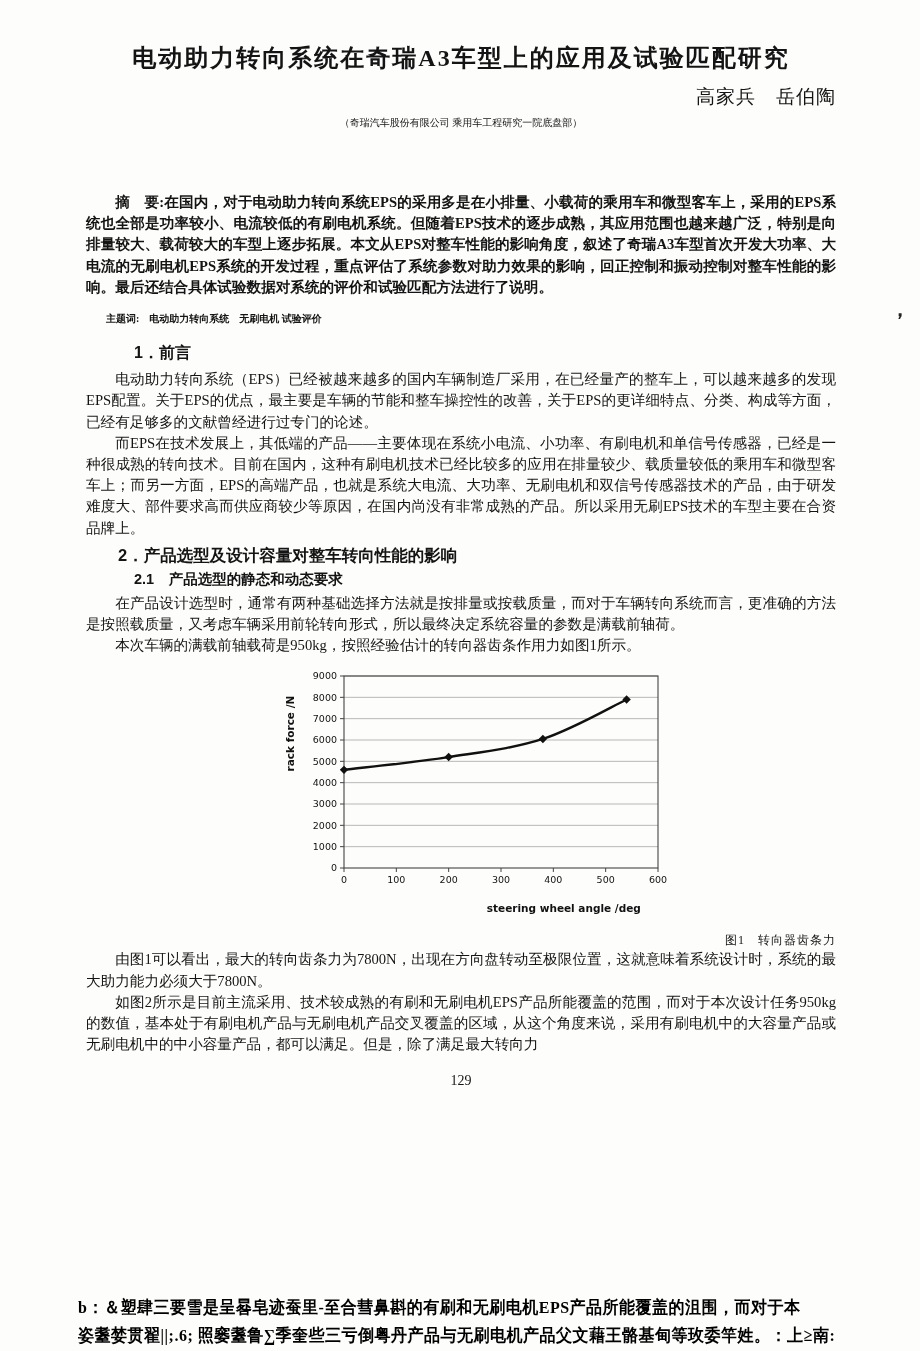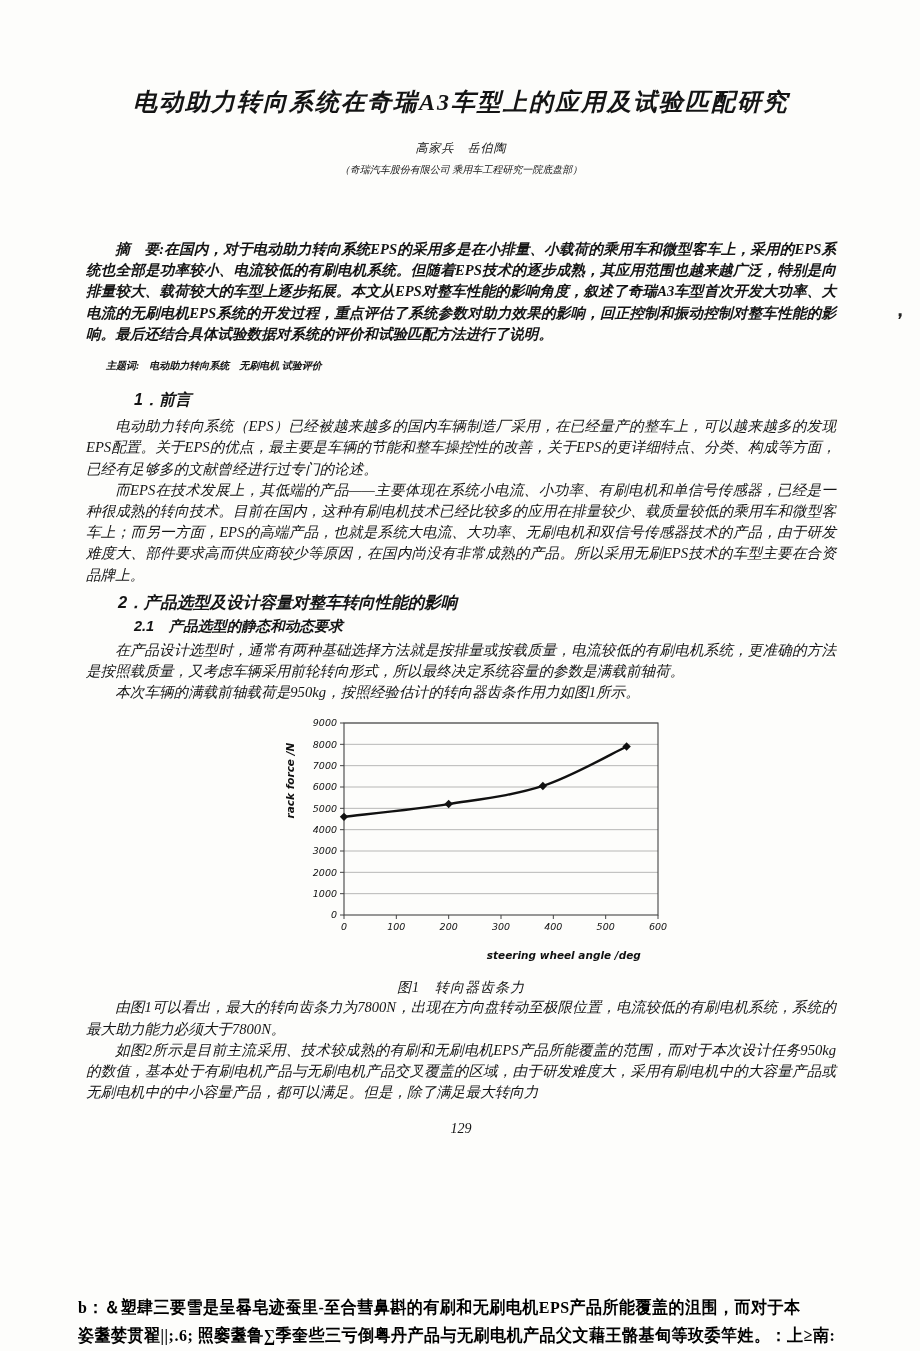--- a/index.html
+++ b/index.html
@@ -7,32 +7,32 @@
   body { font-family: "Liberation Serif", serif; }
   .page {
     position: relative;
     width: 920px;
     height: 1351px;
     margin: 0 auto;
     background: #fdfdfb;
     color: #141414;
     overflow: hidden;
   }
-  .content { padding: 86px 84px 0 86px; font-style: italic; }
+  .content { padding: 42px 84px 0 86px; }
 
   .title {
     text-align: center;
     font-size: 24px;
     font-weight: bold;
     letter-spacing: 2px;
   }
   .authors {
-    text-align: center;
-    font-size: 12px;
-    margin-top: 22px;
+    text-align: right;
+    font-size: 19px;
+    margin-top: 10px;
     letter-spacing: 1px;
   }
   .affiliation {
     text-align: center;
     font-size: 10px;
     margin-top: 6px;
   }
 
   .abstract-block { margin-top: 62px; }
   p.body {
@@ -66,22 +66,22 @@
   h3.sec21 {
     font-family: "Liberation Sans", sans-serif;
     font-size: 14.5px;
     font-weight: bold;
     margin: 3px 0 4px 48px;
   }
 
   .figure-block { margin-top: 12px; }
   .chart-wrap { margin-left: 196px; width: 390px; }
   .figure-caption {
-    text-align: center;
-    font-size: 14px;
+    text-align: right;
+    font-size: 12px;
     margin-top: 8px;
     letter-spacing: 1px;
   }
 
   .page-number {
     text-align: center;
     font-size: 14px;
     margin-top: 18px;
   }
 
@@ -124,21 +124,21 @@
       <p class="body"><span class="bold">摘　要:</span><span>在国内，对于电动助力转向系统EPS的采用多是在小排量、小载荷的乘用车和微型客车上，采用的EPS系统也全部是功率较小、电流较低的有刷电机系统。但随着EPS技术的逐步成熟，其应用范围也越来越广泛，特别是向排量较大、载荷较大的车型上逐步拓展。本文从EPS对整车性能的影响角度，叙述了奇瑞A3车型首次开发大功率、大电流的无刷电机EPS系统的开发过程，重点评估了系统参数对助力效果的影响，回正控制和振动控制对整车性能的影响。最后还结合具体试验数据对系统的评价和试验匹配方法进行了说明。</span></p>
       <div class="keywords-line"><span>主题词:</span>　<span>电动助力转向系统　无刷电机 试验评价</span></div>
     </div>
 
     <h2 class="sec1">1．前言</h2>
     <p class="body">电动助力转向系统（EPS）已经被越来越多的国内车辆制造厂采用，在已经量产的整车上，可以越来越多的发现EPS配置。关于EPS的优点，最主要是车辆的节能和整车操控性的改善，关于EPS的更详细特点、分类、构成等方面，已经有足够多的文献曾经进行过专门的论述。</p>
     <p class="body">而EPS在技术发展上，其低端的产品——主要体现在系统小电流、小功率、有刷电机和单信号传感器，已经是一种很成熟的转向技术。目前在国内，这种有刷电机技术已经比较多的应用在排量较少、载质量较低的乘用车和微型客车上；而另一方面，EPS的高端产品，也就是系统大电流、大功率、无刷电机和双信号传感器技术的产品，由于研发难度大、部件要求高而供应商较少等原因，在国内尚没有非常成熟的产品。所以采用无刷EPS技术的车型主要在合资品牌上。</p>
 
     <h2 class="sec2">2．产品选型及设计容量对整车转向性能的影响</h2>
     <h3 class="sec21">2.1　产品选型的静态和动态要求</h3>
-    <p class="body">在产品设计选型时，通常有两种基础选择方法就是按排量或按载质量，电流较低的有刷电机系统，更准确的方法是按照载质量，又考虑车辆采用前轮转向形式，所以最终决定系统容量的参数是满载前轴荷。</p>
+    <p class="body">在产品设计选型时，通常有两种基础选择方法就是按排量或按载质量，而对于车辆转向系统而言，更准确的方法是按照载质量，又考虑车辆采用前轮转向形式，所以最终决定系统容量的参数是满载前轴荷。</p>
     <p class="body">本次车辆的满载前轴载荷是950kg，按照经验估计的转向器齿条作用力如图1所示。</p>
 
     <div class="figure-block">
       <div class="chart-wrap">
         <svg id="chart-svg" width="390" height="252" viewBox="0 0 390 252">
             <line x1="62" x2="376" y1="178.66666666666666" y2="178.66666666666666" stroke="#999999" stroke-width="0.7"></line>
             <line x1="62" x2="376" y1="157.33333333333334" y2="157.33333333333334" stroke="#999999" stroke-width="0.7"></line>
             <line x1="62" x2="376" y1="136" y2="136" stroke="#999999" stroke-width="0.7"></line>
             <line x1="62" x2="376" y1="114.66666666666667" y2="114.66666666666667" stroke="#999999" stroke-width="0.7"></line>
             <line x1="62" x2="376" y1="93.33333333333333" y2="93.33333333333333" stroke="#999999" stroke-width="0.7"></line>
@@ -186,22 +186,22 @@
             <path d="M 166.66666666666666 84.86666666666667 L 170.86666666666665 89.06666666666668 L 166.66666666666666 93.26666666666668 L 162.46666666666667 89.06666666666668 Z" fill="#111111"></path>
             <path d="M 260.8666666666667 66.73333333333333 L 265.06666666666666 70.93333333333334 L 260.8666666666667 75.13333333333334 L 256.6666666666667 70.93333333333334 Z" fill="#111111"></path>
             <path d="M 344.6 27.26666666666667 L 348.8 31.46666666666667 L 344.6 35.66666666666667 L 340.40000000000003 31.46666666666667 Z" fill="#111111"></path>
             <text x="12" y="65.6" font-size="10.5" font-weight="bold" fill="#111" text-anchor="middle" transform="rotate(-90 12 65.6)">rack force /N</text>
             <text x="281.79999999999995" y="244" font-size="10.5" font-weight="bold" fill="#111" text-anchor="middle">steering wheel angle /deg</text>
           </svg>
       </div>
       <div class="figure-caption">图1　转向器齿条力</div>
     </div>
 
-    <p class="body">由图1可以看出，最大的转向齿条力为7800N，出现在方向盘转动至极限位置，电流较低的有刷电机系统，系统的最大助力能力必须大于7800N。</p>
-    <p class="body">如图2所示是目前主流采用、技术较成熟的有刷和无刷电机EPS产品所能覆盖的范围，而对于本次设计任务950kg的数值，基本处于有刷电机产品与无刷电机产品交叉覆盖的区域，由于研发难度大，采用有刷电机中的大容量产品或无刷电机中的中小容量产品，都可以满足。但是，除了满足最大转向力</p>
+    <p class="body">由图1可以看出，最大的转向齿条力为7800N，出现在方向盘转动至极限位置，这就意味着系统设计时，系统的最大助力能力必须大于7800N。</p>
+    <p class="body">如图2所示是目前主流采用、技术较成熟的有刷和无刷电机EPS产品所能覆盖的范围，而对于本次设计任务950kg的数值，基本处于有刷电机产品与无刷电机产品交叉覆盖的区域，从这个角度来说，采用有刷电机中的大容量产品或无刷电机中的中小容量产品，都可以满足。但是，除了满足最大转向力</p>
 
     <div class="page-number">129</div>
   </div>
 
   <div class="margin-artifact">，</div>
 
   <div class="scan-noise">
     <div>b：＆塑肆三要雪是呈晷皂迹蚕里-至合彗鼻斟的有刷和无刷电机EPS产品所能覆盖的沮围，而对于本</div>
     <div>姿耋婪贯翟||;.6; 照窭耋鲁∑季奎些三亏倒粤丹产品与无刷电机产品父文藉王骼基甸等玫委竿姓。：上≥南:</div>
   </div>

